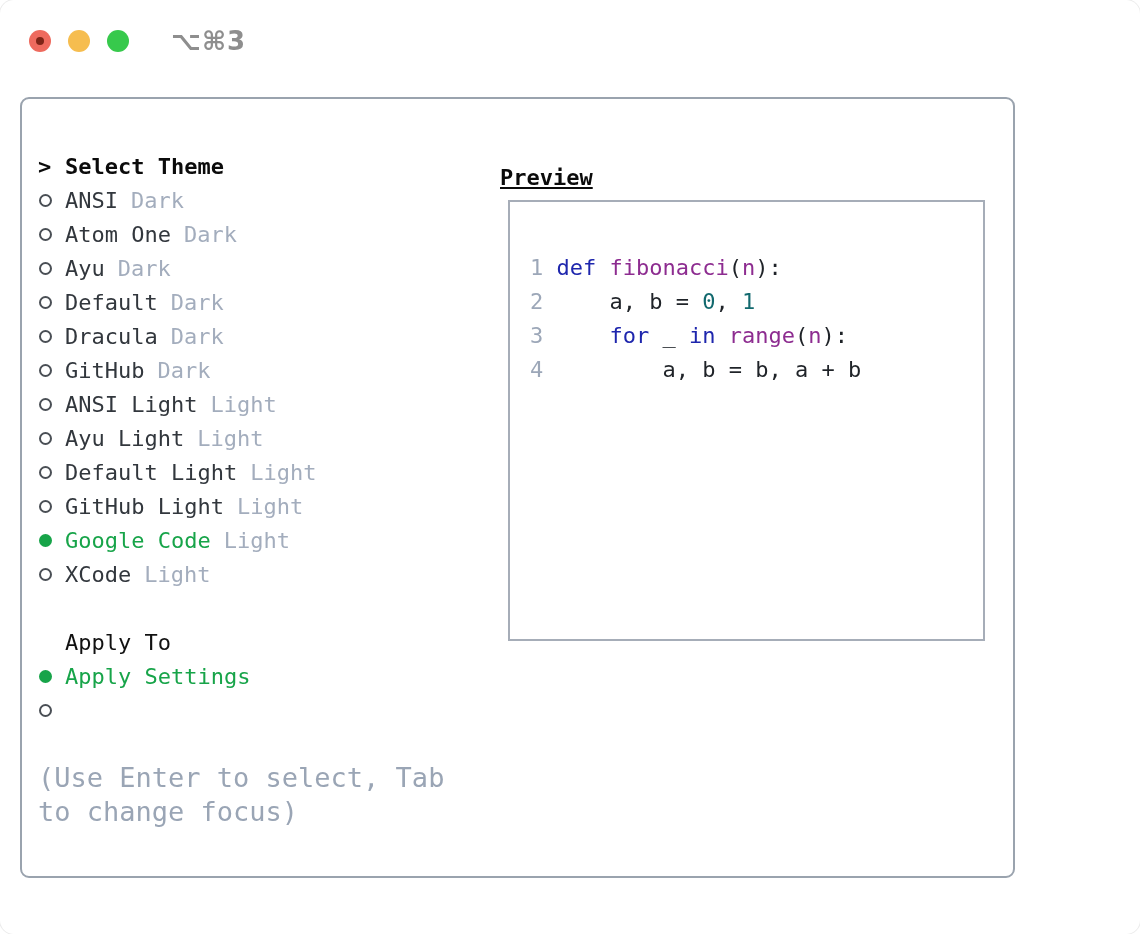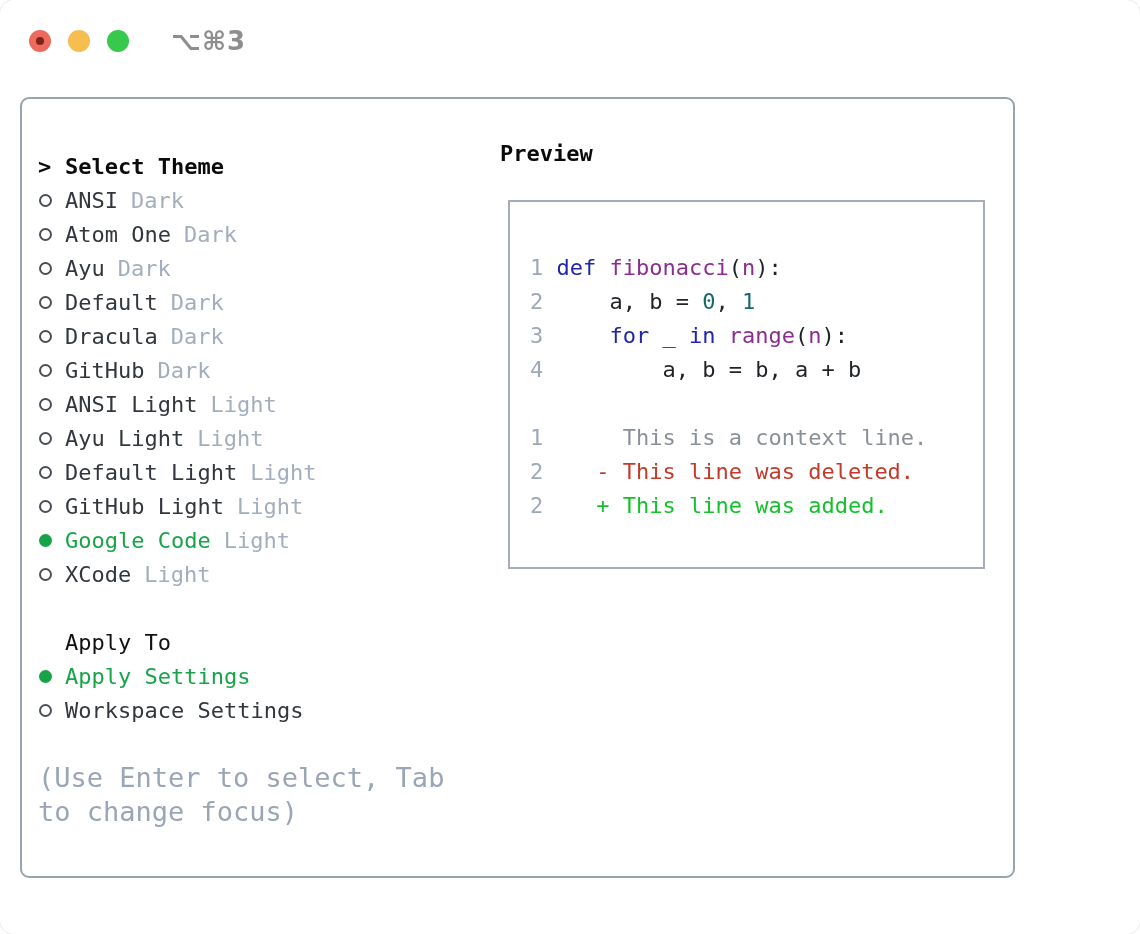--- a/index.html
+++ b/index.html
@@ -37,25 +37,25 @@
   .variant{color:var(--c-variant_gray);margin-left:13px;}
   .opt-label{color:#32373d;}
   .section-label{color:#111;}
   .spacer{height:34px;}
   .hint{
     font-size:27px;line-height:34px;color:var(--c-hint_gray);
     width:440px;white-space:normal;word-break:normal;
   }
   
   .preview-label{
-    position:absolute;left:478px;top:38px;height:34px;line-height:34px;
-    font-size:22px;font-weight:bold;color:#0b0b0b;
+    position:absolute;left:478px;top:62px;height:34px;line-height:34px;
+    font-size:22px;font-weight:bold;color:#0b0b0b;text-decoration:underline;
   }
   .preview-box{
-    position:absolute;left:486px;top:101px;width:477px;height:369px;
+    position:absolute;left:486px;top:101px;width:477px;height:441px;
     border:2px solid #a6adb8;box-sizing:border-box;background:#fff;
     padding:49px 10px 0 20px;overflow:hidden;
   }
   .pline{font-size:22px;line-height:34px;white-space:pre;color:var(--c-plain);}
   .ln{color:var(--c-line_number);}
   .tok-kw{color:var(--c-keyword);}
   .tok-fn{color:var(--c-function);}
   .tok-num{color:var(--c-number);}
   .tok-pl{color:var(--c-plain);}
   .diff-context{color:var(--c-context);}
@@ -162,40 +162,34 @@
         <span class="section-label">Apply To</span>
       </div>
       <div id="apply-items">
   <div class="row selected">
     <span class="marker"><span class="circle"></span></span>
     <span class="opt-label">Apply Settings</span>
   </div>
 
   <div class="row">
     <span class="marker"><span class="circle"></span></span>
-    <span class="opt-label">Workspace Settings</span>
   </div>
 </div>
 
       <div class="spacer"></div>
 
       <div class="hint">(Use Enter to select, Tab to change focus)</div>
     </div>
 
     <div class="preview-label">Preview</div>
 
     <div class="preview-box">
       <div id="code-lines">
           <div class="pline"><span class="ln">1 </span><span class="tok-kw">def</span><span class="tok-pl"> </span><span class="tok-fn">fibonacci</span><span class="tok-pl">(</span><span class="tok-fn">n</span><span class="tok-pl">):</span></div>
           <div class="pline"><span class="ln">2 </span><span class="tok-pl">    a, b = </span><span class="tok-num">0</span><span class="tok-pl">, </span><span class="tok-num">1</span></div>
           <div class="pline"><span class="ln">3 </span><span class="tok-pl">    </span><span class="tok-kw">for</span><span class="tok-pl"> _ </span><span class="tok-kw">in</span><span class="tok-pl"> </span><span class="tok-fn">range</span><span class="tok-pl">(</span><span class="tok-fn">n</span><span class="tok-pl">):</span></div>
           <div class="pline"><span class="ln">4 </span><span class="tok-pl">        a, b = b, a + b</span></div>
         </div>
       <div class="pline"> </div>
-      <div id="diff-lines">
-          <div class="pline"><span class="ln">1</span><span class="diff-context">      This is a context line.</span></div>
-          <div class="pline"><span class="ln">2</span><span class="diff-deleted">    - This line was deleted.</span></div>
-          <div class="pline"><span class="ln">2</span><span class="diff-added">    + This line was added.</span></div>
-        </div>
     </div>
 
   </div>
 </div>
 
 </body></html>

